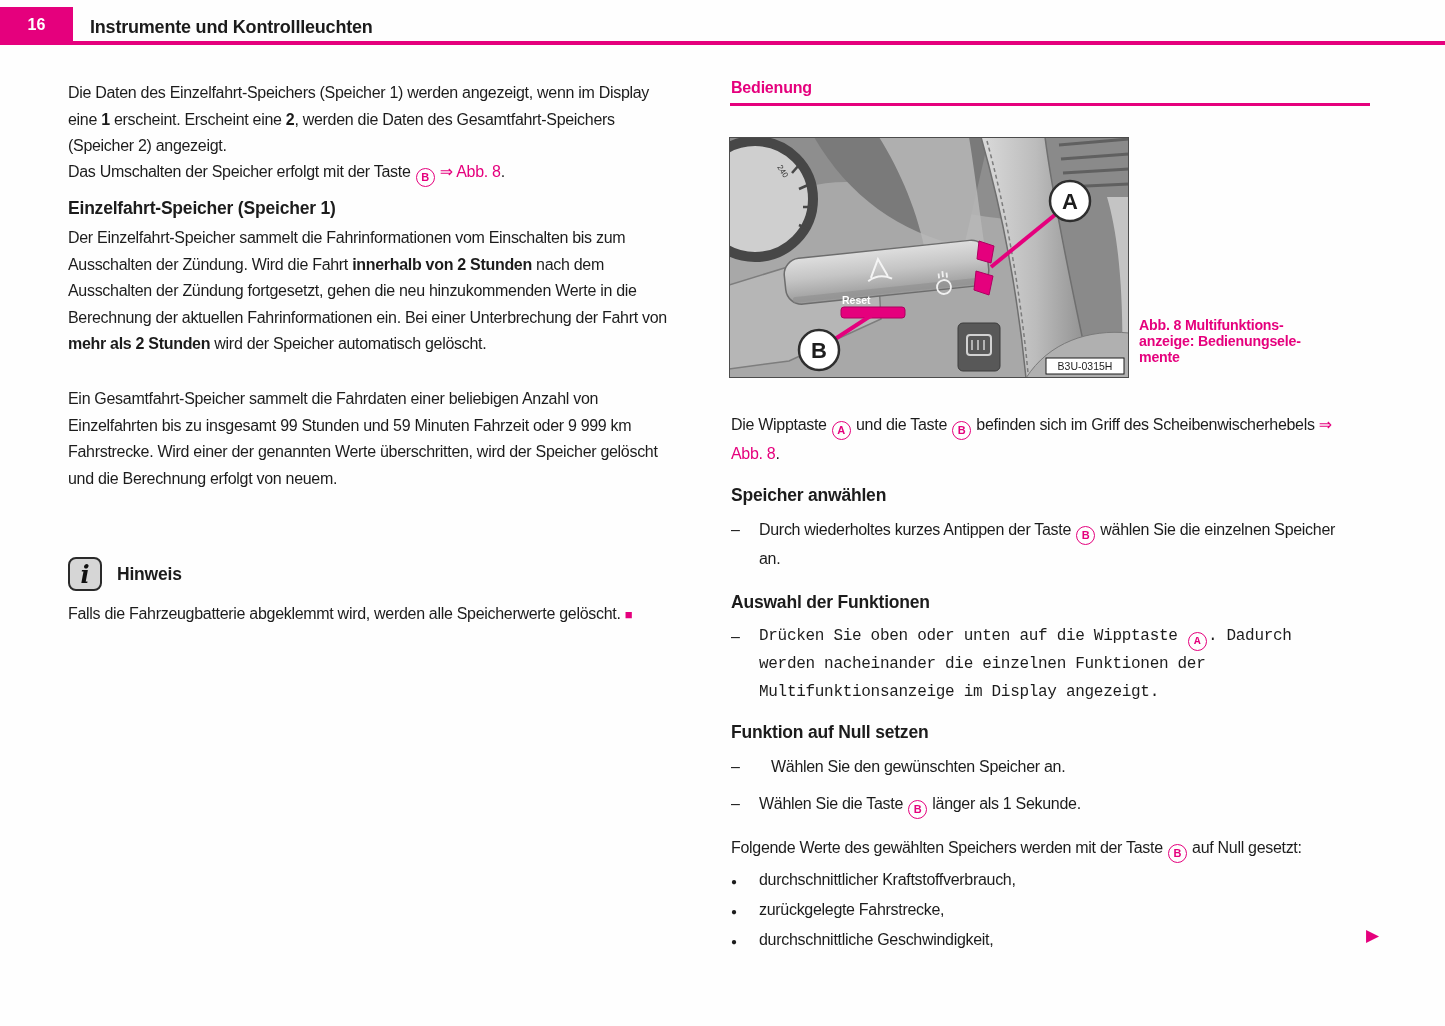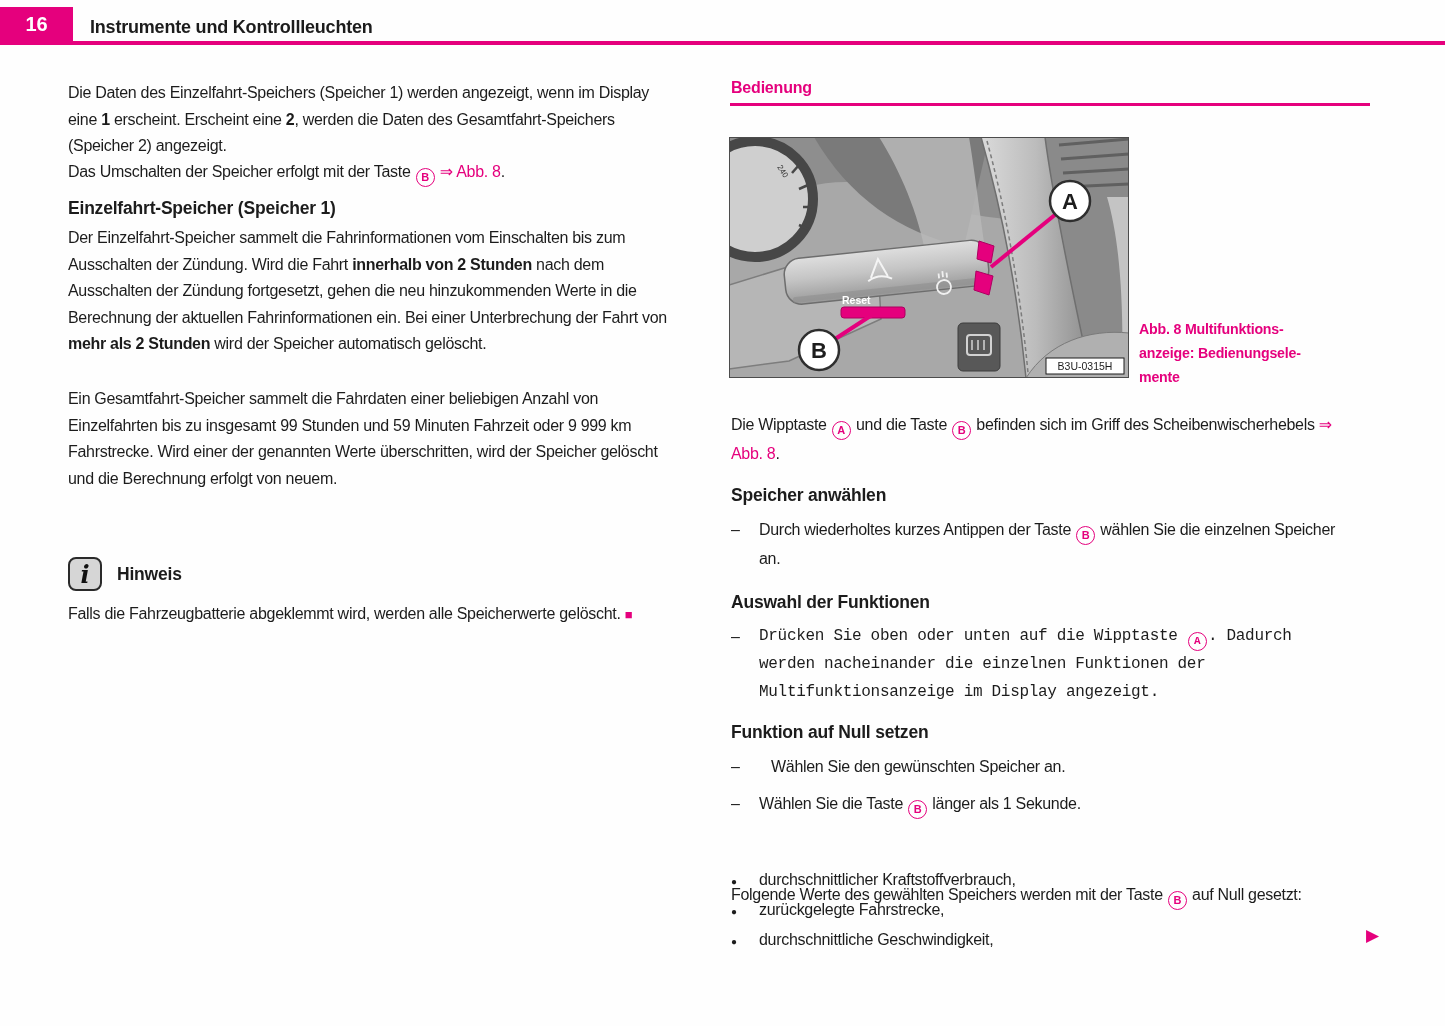--- a/index.html
+++ b/index.html
@@ -17,33 +17,33 @@
   .sq { color:var(--mag); font-size:13px; }
   .c {
     display:inline-flex; align-items:center; justify-content:center;
     width:19px; height:19px; box-sizing:border-box; border:1.8px solid var(--mag);
     border-radius:50%; color:var(--mag); font-weight:700; font-size:11px;
     line-height:1; letter-spacing:0; vertical-align:-4px; margin:0 1px;
   }
   
   .pagenum-box {
     left:0; top:7px; width:73px; height:35px; background:var(--mag);
-    color:#ffffff; font-weight:700; font-size:20px;
+    color:#ffffff; font-weight:700; font-size:16px;
     display:flex; align-items:center; justify-content:center;
   }
   .chapter-title { left:90px; top:17px; font-size:18px; font-weight:700; letter-spacing:-0.2px; }
   .header-rule { left:0; top:41px; width:1445px; height:4px; background:var(--mag); }
   
   .section-title { left:731px; top:79px; font-size:16px; font-weight:700; color:var(--mag); letter-spacing:-0.2px; }
   .section-rule { left:730px; top:103px; width:640px; height:2.5px; background:var(--mag); }
   
   .figure-box { left:729px; top:137px; width:400px; height:241px; }
   .figure-caption {
     left:1139px; top:317px; width:200px; color:var(--mag); font-weight:700;
-    font-size:14.2px; line-height:24px; letter-spacing:-0.2px; white-space:pre-line;
+    font-size:14.2px; line-height:16px; letter-spacing:-0.2px; white-space:pre-line;
   }
   
   .li-row { display:flex; }
   .li-marker { flex:none; width:28px; }
   .bullet-row { display:flex; height:30px; align-items:baseline; }
   .bullet-dot { flex:none; width:28px; font-size:10px; line-height:inherit; }
   
   .note-head { display:flex; align-items:center; gap:15px; }
   .note-icon {
     width:34px; height:34px; box-sizing:border-box; border:2px solid #2a2a2a;
@@ -196,21 +196,21 @@
   <div class="abs body-text rcol-text li-row" style="left:731px; top:753px; width:612px;">
     <span class="li-marker">–</span>
     <span style="flex:1;margin-left:12px;"><span>Wählen Sie den gewünschten Speicher an.</span></span>
   </div>
 
   <div class="abs body-text rcol-text li-row" style="left:731px; top:790px; width:612px;">
     <span class="li-marker">–</span>
     <span style="flex:1;"><span>Wählen Sie die Taste </span><span class="c">B</span><span> länger als 1 Sekunde.</span></span>
   </div>
 
-  <div class="abs body-text rcol-text" style="left:731px; top:834px; width:640px;margin-top:47px;"><span>Folgende Werte des gewählten Speichers werden mit der Taste </span><span class="c">B</span><span> auf Null gesetzt:</span></div>
+  <div class="abs body-text rcol-text" style="left:731px; top:834px; width:640px;"><span>Folgende Werte des gewählten Speichers werden mit der Taste </span><span class="c">B</span><span> auf Null gesetzt:</span></div>
 
   <div class="abs body-text rcol-text" style="left:731px; top:866px; width:612px;">
     <div class="bullet-row">
       <span class="bullet-dot">●</span>
       <span>durchschnittlicher Kraftstoffverbrauch,</span>
     </div>
     <div class="bullet-row">
       <span class="bullet-dot">●</span>
       <span>zurückgelegte Fahrstrecke,</span>
     </div>

